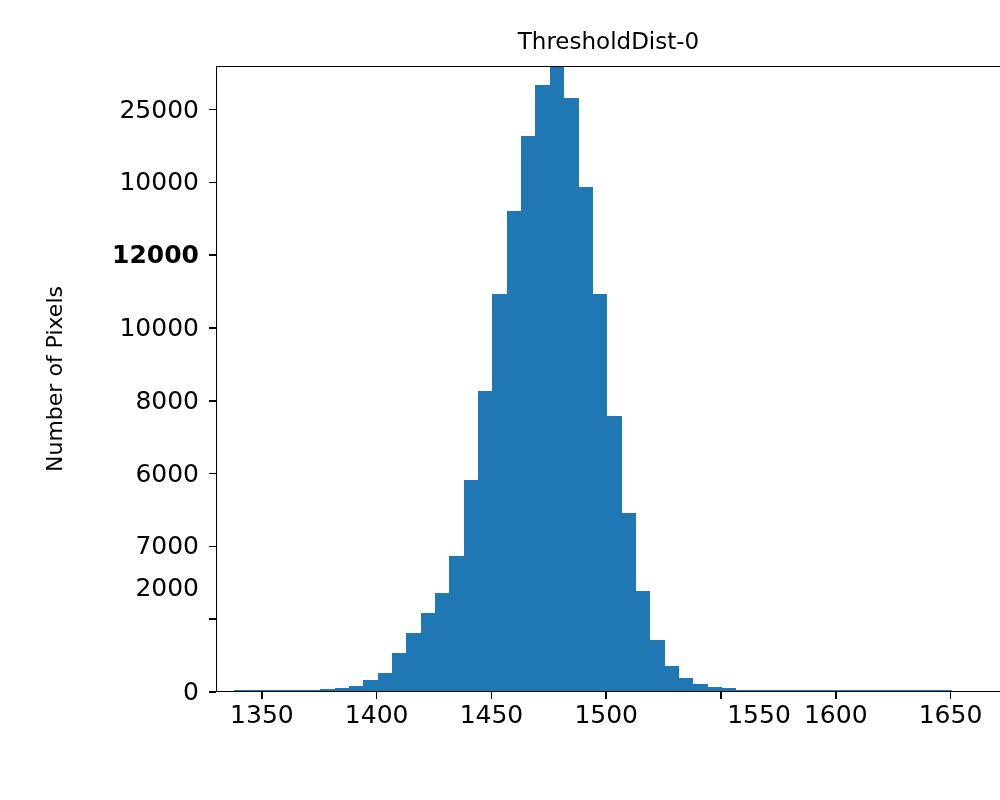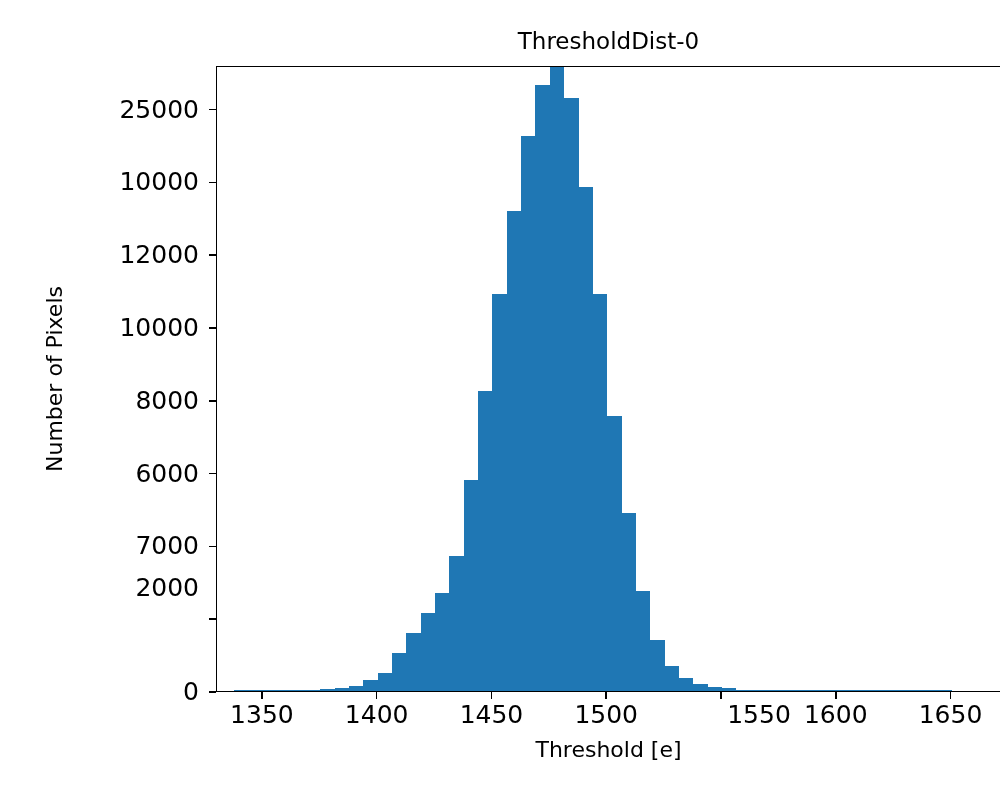--- a/index.html
+++ b/index.html
@@ -217,26 +217,25 @@
       <div class="ytick-label" style="top: 588px;">2000</div>
       <div class="ytick-mark" style="top: 545.619px;"></div>
       <div class="ytick-label" style="top: 546.419px;">7000</div>
       <div class="ytick-mark" style="top: 472.828px;"></div>
       <div class="ytick-label" style="top: 473.628px;">6000</div>
       <div class="ytick-mark" style="top: 400.037px;"></div>
       <div class="ytick-label" style="top: 400.837px;">8000</div>
       <div class="ytick-mark" style="top: 327.247px;"></div>
       <div class="ytick-label" style="top: 328.047px;">10000</div>
       <div class="ytick-mark" style="top: 254.456px;"></div>
-      <div class="ytick-label" style="top: 255.256px;">12000</div>
+      <div class="ytick-label" style="top: 255.256px; font-weight: bold;">12000</div>
       <div class="ytick-mark" style="top: 181.665px;"></div>
       <div class="ytick-label" style="top: 182.465px;">10000</div>
       <div class="ytick-mark" style="top: 108.874px;"></div>
       <div class="ytick-label" style="top: 109.674px;">25000</div>
     </div>
 
-  <div id="xlabel">Threshold [e]</div>
 
   <div id="ylabel-wrap">
     <div id="ylabel">Number of Pixels</div>
   </div>
 
 </div>
 
 </body></html>

